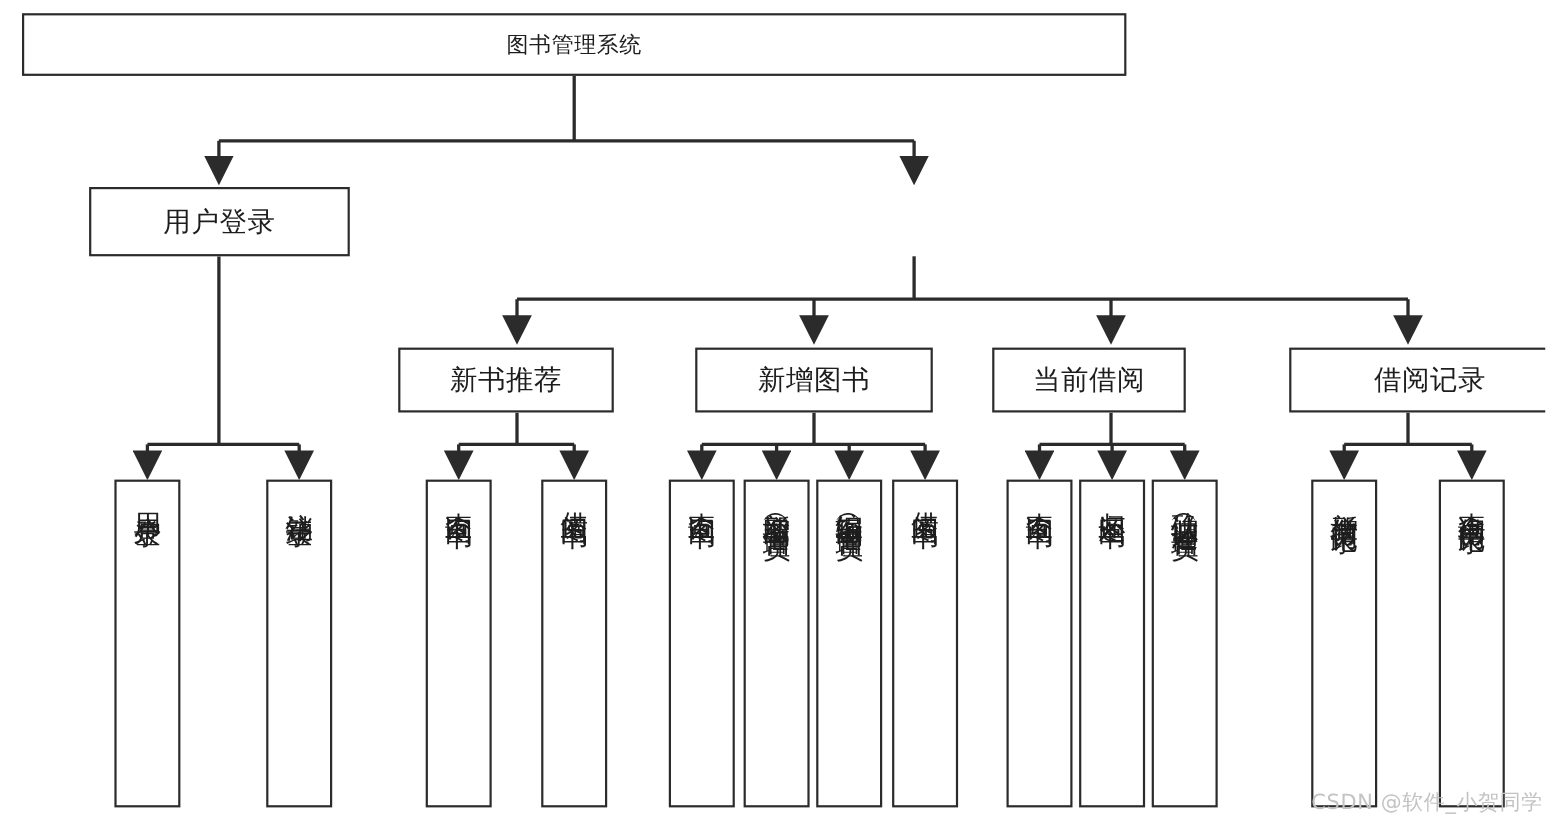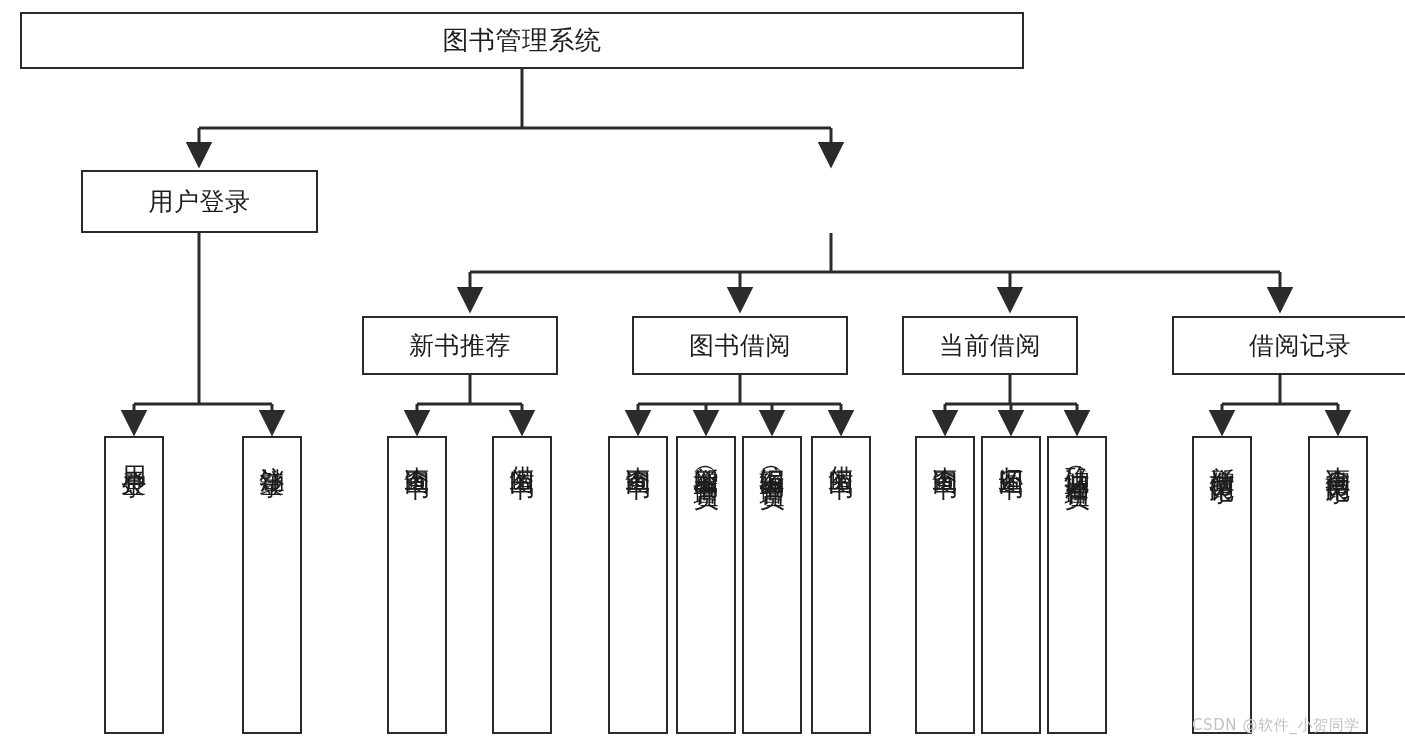--- a/index.html
+++ b/index.html
@@ -37,40 +37,40 @@
     line-height:1.18;
     letter-spacing:0.5px;
     color:#1d1d1d;
     white-space:nowrap;
   }
   
   .node.horiz .label{
     font-size:25px;
     text-align:center;
   }
-  .node.root .label{ font-size:26px; }
+  .node.root .label{ font-size:20px; }
   
   .node.vert{
     align-items:flex-start;
     justify-content:center;
     padding-top:8px;
   }
   .node.vert .label{
     writing-mode:vertical-rl;
     text-orientation:upright;
     font-size:25px;
     letter-spacing:3px;
     line-height:1;
     text-align:start;
     white-space:nowrap;
   }
   .watermark{
     position:absolute;
     color:#c3c3c3;
-    font-size:15px;
+    font-size:19px;
     letter-spacing:0.6px;
     white-space:nowrap;
     z-index:3;
     font-family:"DejaVu Sans","Liberation Sans",sans-serif;
   }
 </style>
 </head>
 <body>
 
 <div id="canvas">
@@ -134,21 +134,21 @@
   <div class="node horiz" style="left:81px; top:170px; width:237px; height:63px;">
     <span class="label">用户登录</span>
   </div>
 
 
   <div class="node horiz" style="left:362px; top:316px; width:196px; height:59px;">
     <span class="label">新书推荐</span>
   </div>
 
   <div class="node horiz" style="left:632px; top:316px; width:216px; height:59px;">
-    <span class="label">图书借阅</span>
+    <span class="label">新增图书</span>
   </div>
 
   <div class="node horiz" style="left:902px; top:316px; width:176px; height:59px;">
     <span class="label">当前借阅</span>
   </div>
 
   <div class="node horiz" style="left:1172px; top:316px; width:256px; height:59px;">
     <span class="label">借阅记录</span>
   </div>
 

